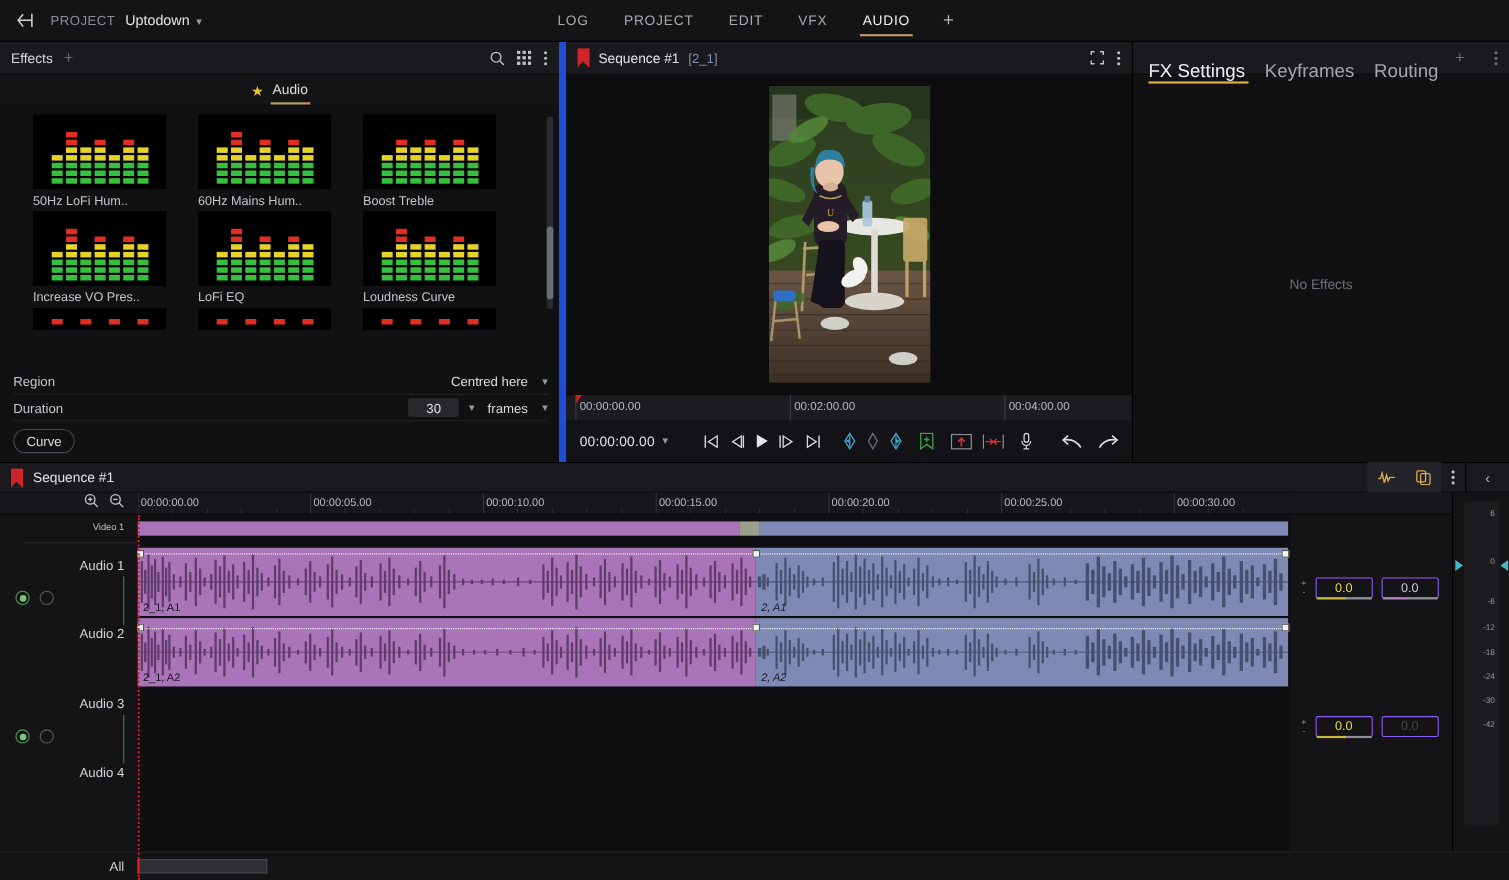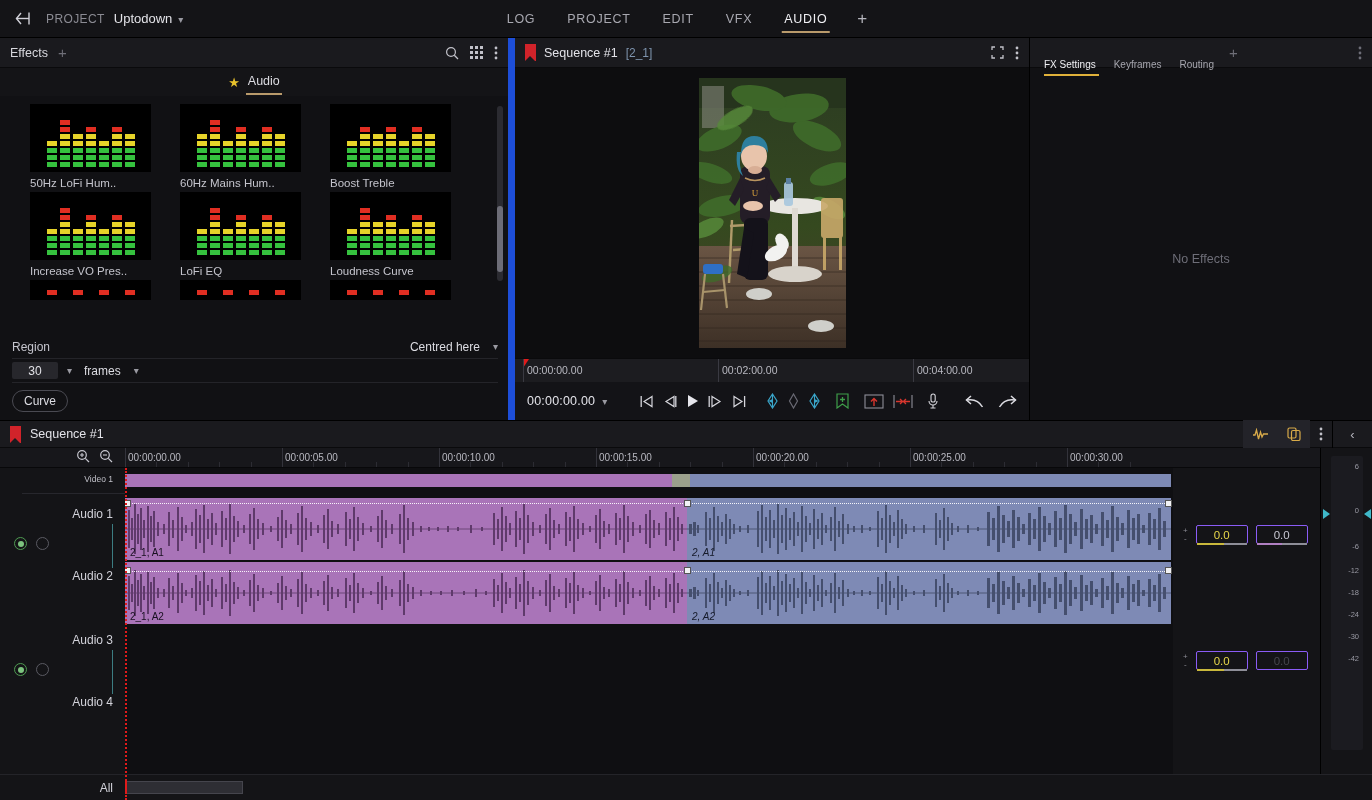--- a/index.html
+++ b/index.html
@@ -129,21 +129,21 @@
   .tc { font-size: 12.5px; color: #e3e3e9; letter-spacing: .2px; }
   .tc-chev { margin-left: 7px; color: #9a9aa2; font-size: 10px; cursor: pointer; }
   .tbtns { display: flex; align-items: center; gap: 9px; margin-left: 33px; }
   .tbtn { cursor: pointer; display: flex; align-items: center; }
   .undo-wrap { margin-left: auto; display: flex; gap: 14px; }
 
   
   .fx { width: 342px; min-width: 342px; background: #111114; display: flex; flex-direction: column; }
   .fx-tabs { height: 30px; min-height: 30px; background: #1a1a1e; display: flex; align-items: center;
              padding: 0 10px; border-bottom: 1px solid #0a0a0c; }
-  .fx-tab { font-size: 10px; color: #a5a5ad; padding: 0 9px; height: 100%; display: flex; align-items: center;
+  .fx-tab { font-size: 17px; color: #a5a5ad; padding: 0 9px; height: 100%; display: flex; align-items: center;
             position: relative; cursor: pointer; margin-top: 24px; }
   .fx-tab:first-child { padding-left: 4px; }
   .fx-tab.active { color: #f0f0f4; }
   .fx-tab.active::after { content:""; position:absolute; left:4px; right:6px; bottom:3px; height:2px; background:#e0b13a; }
   .fx-plus { font-size: 15px; color: #6e6e77; margin-left: 6px; cursor: pointer; line-height: 1; }
   .fx-body { flex: 1; display: flex; align-items: flex-start; justify-content: center; padding-top: 184px; }
   .fx-empty { font-size: 12.5px; color: #6e6e78; }
 
   
   .tl { flex: 1; display: flex; flex-direction: column; background: #0f0f12; }
@@ -697,20 +697,21 @@
 
       <div class="eff-bottom">
         <div class="row-ctl">
           <span class="lbl">Region</span>
           <span class="sel">
             <span>Centred here</span>
             <span class="chev">▾</span>
           </span>
         </div>
         <div class="row-ctl">
+          <span class="lbl">Duration</span>
           <span class="numbox">30</span>
           <span class="chev" style="margin:0 12px 0 9px">▾</span>
           <span class="sel">
             <span>frames</span>
             <span class="chev">▾</span>
           </span>
         </div>
         <div class="apply-wrap">
           <span class="apply-btn">Curve</span>
         </div>

